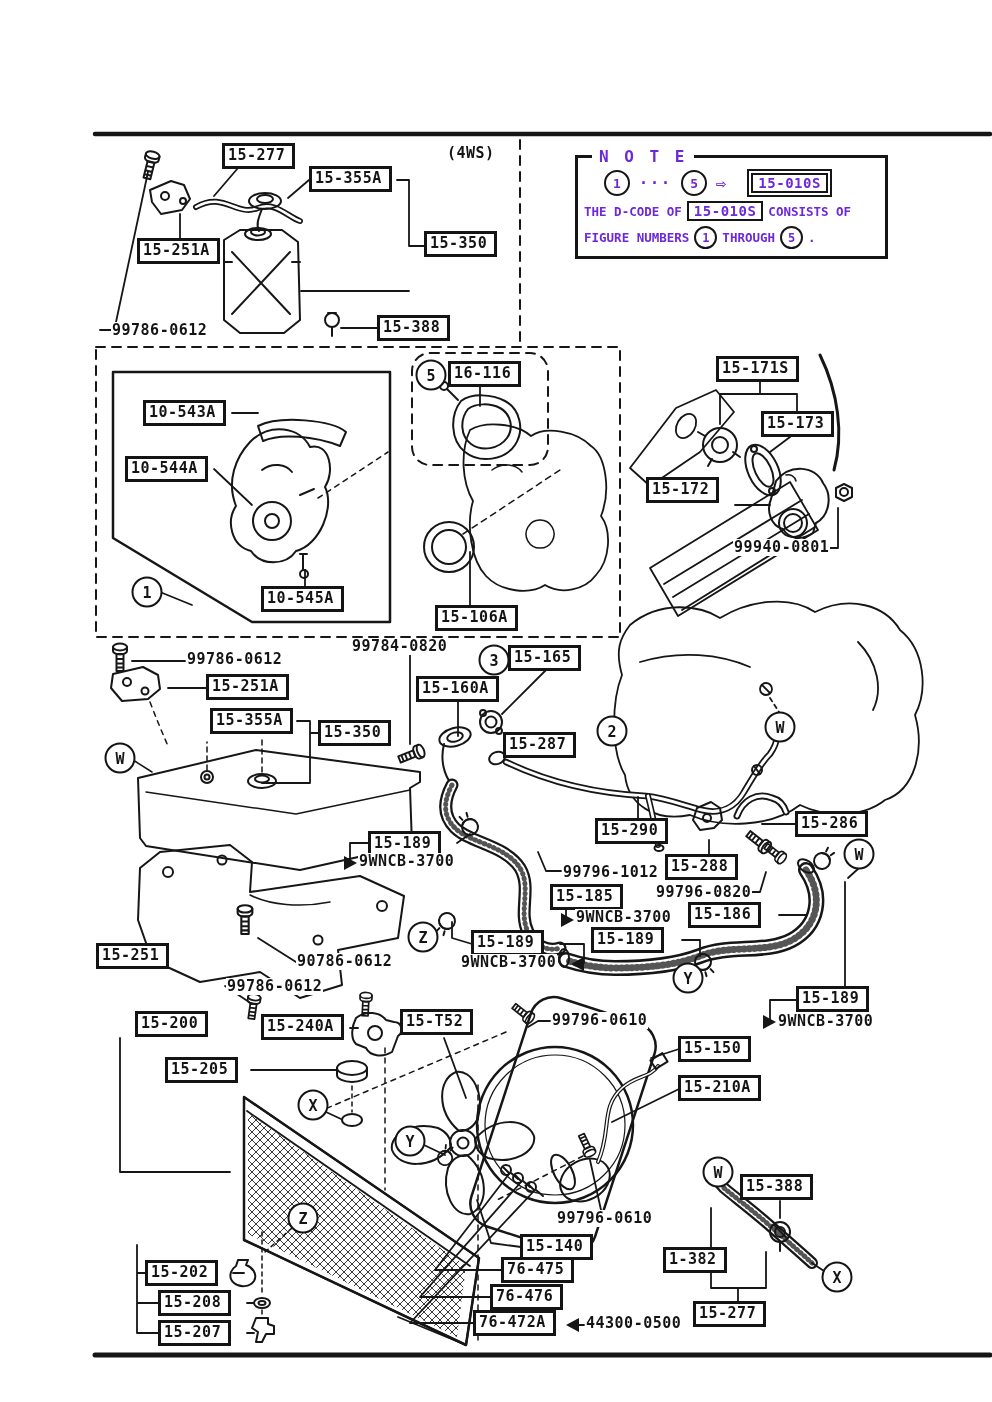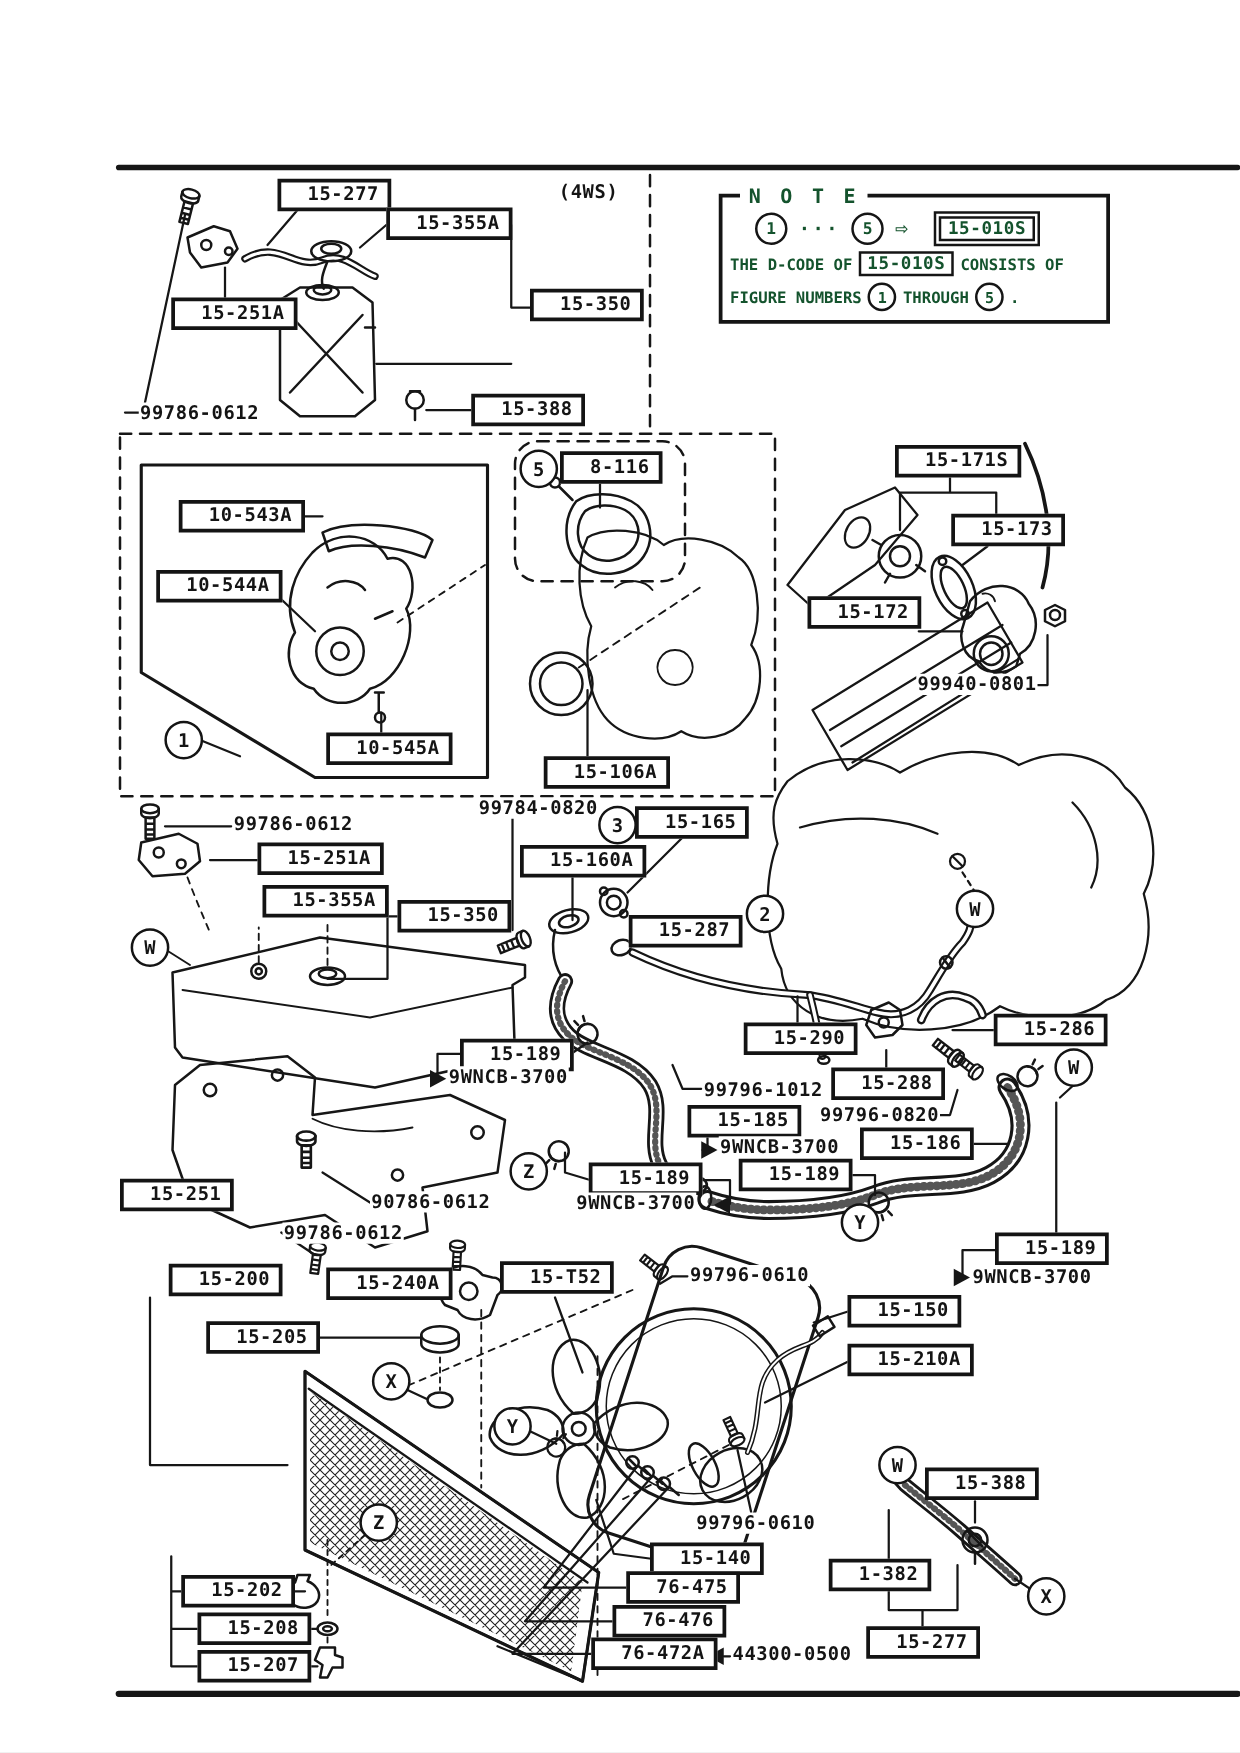--- a/index.html
+++ b/index.html
@@ -1,28 +1,28 @@
 <!DOCTYPE html>
 <html><head>
 <meta charset="utf-8">
 <style>
   html,body{margin:0;padding:0;background:#e8e8e8;}
   #stage{position:relative;width:992px;height:1402px;background:#ffffff;overflow:hidden;
          font-family:"DejaVu Sans Mono",monospace;}
   #art{position:absolute;left:0;top:0;}
   .lbl{position:absolute;font:bold 15px "DejaVu Sans Mono",monospace;letter-spacing:.5px;
        color:#141414;white-space:nowrap;line-height:1.15;z-index:5;}
-  .lbl.box{border:3px solid #141414;background:#fff;padding:1px 7px 2px 21px;}
+  .lbl.box{border:3px solid #141414;background:#fff;padding:1px 7px 2px 3px;}
   .lbl.plain{background:#fff;padding:0 1px;}
   .marker{position:absolute;width:27px;height:27px;border:2.5px solid #141414;border-radius:50%;
           background:#fff;display:flex;align-items:center;justify-content:center;
           font:bold 15px "DejaVu Sans Mono",monospace;color:#141414;
           transform:translate(-50%,-50%);z-index:6;}
   .note{position:absolute;left:575px;top:155px;width:307px;height:98px;border:3px solid #151515;
-        background:#fff;font:bold 13px "DejaVu Sans Mono",monospace;color:#14532d;z-index:7;}
+        background:#fff;font:bold 13px "DejaVu Sans Mono",monospace;color:#6d28d9;z-index:7;}
   .note-title{position:absolute;top:-11px;left:14px;background:#fff;padding:0 7px;
               font-size:16px;letter-spacing:3px;}
   .note-row1{display:flex;align-items:center;gap:9px;margin:12px 8px 5px 26px;}
   .ncirc{display:inline-flex;flex:0 0 auto;width:22px;height:22px;border:2px solid #151515;
          border-radius:50%;align-items:center;justify-content:center;font-size:13px;}
   .ncirc.sm2{width:19px;height:19px;font-size:12px;}
   .ndots{font-size:15px;letter-spacing:2px;}
   .narrow{font-size:17px;}
   .ncode{border:2px solid #151515;padding:0 5px;font-size:14px;letter-spacing:.5px;}
   .ncode.dbl{box-shadow:0 0 0 2px #fff,0 0 0 4px #151515;margin-left:16px;}
@@ -360,21 +360,21 @@
   </div>
 
 <div class="lbl box" style="left: 222px; top: 143px;">15-277</div>
     <div class="lbl box" style="left: 309px; top: 166px;">15-355A</div>
     <div class="lbl box" style="left: 424px; top: 231px;">15-350</div>
     <div class="lbl box" style="left: 137px; top: 238px;">15-251A</div>
     <div class="lbl box" style="left: 377px; top: 315px;">15-388</div>
     <div class="lbl box" style="left: 143px; top: 400px;">10-543A</div>
     <div class="lbl box" style="left: 125px; top: 456px;">10-544A</div>
     <div class="lbl box" style="left: 261px; top: 586px;">10-545A</div>
-    <div class="lbl box" style="left: 448px; top: 361px;">8-116</div>
+    <div class="lbl box" style="left: 448px; top: 361px;">16-116</div>
     <div class="lbl box" style="left: 435px; top: 605px;">15-106A</div>
     <div class="lbl box" style="left: 716px; top: 356px;">15-171S</div>
     <div class="lbl box" style="left: 761px; top: 411px;">15-173</div>
     <div class="lbl box" style="left: 646px; top: 477px;">15-172</div>
     <div class="lbl box" style="left: 206px; top: 674px;">15-251A</div>
     <div class="lbl box" style="left: 210px; top: 708px;">15-355A</div>
     <div class="lbl box" style="left: 318px; top: 720px;">15-350</div>
     <div class="lbl box" style="left: 96px; top: 943px;">15-251</div>
     <div class="lbl box" style="left: 508px; top: 645px;">15-165</div>
     <div class="lbl box" style="left: 416px; top: 676px;">15-160A</div>
@@ -399,21 +399,21 @@
     <div class="lbl box" style="left: 490px; top: 1284px; text-align: center;">76-476</div>
     <div class="lbl box" style="left: 473px; top: 1310px;">76-472A</div>
     <div class="lbl box" style="left: 145px; top: 1260px;">15-202</div>
     <div class="lbl box" style="left: 158px; top: 1290px;">15-208</div>
     <div class="lbl box" style="left: 158px; top: 1320px;">15-207</div>
     <div class="lbl box" style="left: 740px; top: 1174px;">15-388</div>
     <div class="lbl box" style="left: 663px; top: 1247px;">1-382</div>
     <div class="lbl box" style="left: 693px; top: 1301px;">15-277</div>
     <div class="lbl plain" style="left: 111px; top: 322px;">99786-0612</div>
     <div class="lbl plain" style="left: 446px; top: 145px;">(4WS)</div>
-    <div class="lbl plain" style="left: 351px; top: 638px; margin-left: 31px;">99784-0820</div>
+    <div class="lbl plain" style="left: 351px; top: 638px;">99784-0820</div>
     <div class="lbl plain" style="left: 733px; top: 539px;">99940-0801</div>
     <div class="lbl plain" style="left: 186px; top: 651px;">99786-0612</div>
     <div class="lbl plain" style="left: 296px; top: 953px;">90786-0612</div>
     <div class="lbl plain" style="left: 226px; top: 978px;">99786-0612</div>
     <div class="lbl plain" style="left: 562px; top: 864px;">99796-1012</div>
     <div class="lbl plain" style="left: 655px; top: 884px;">99796-0820</div>
     <div class="lbl plain" style="left: 575px; top: 909px;">9WNCB-3700</div>
     <div class="lbl plain" style="left: 358px; top: 853px;">9WNCB-3700</div>
     <div class="lbl plain" style="left: 460px; top: 954px;">9WNCB-3700</div>
     <div class="lbl plain" style="left: 777px; top: 1013px;">9WNCB-3700</div>

